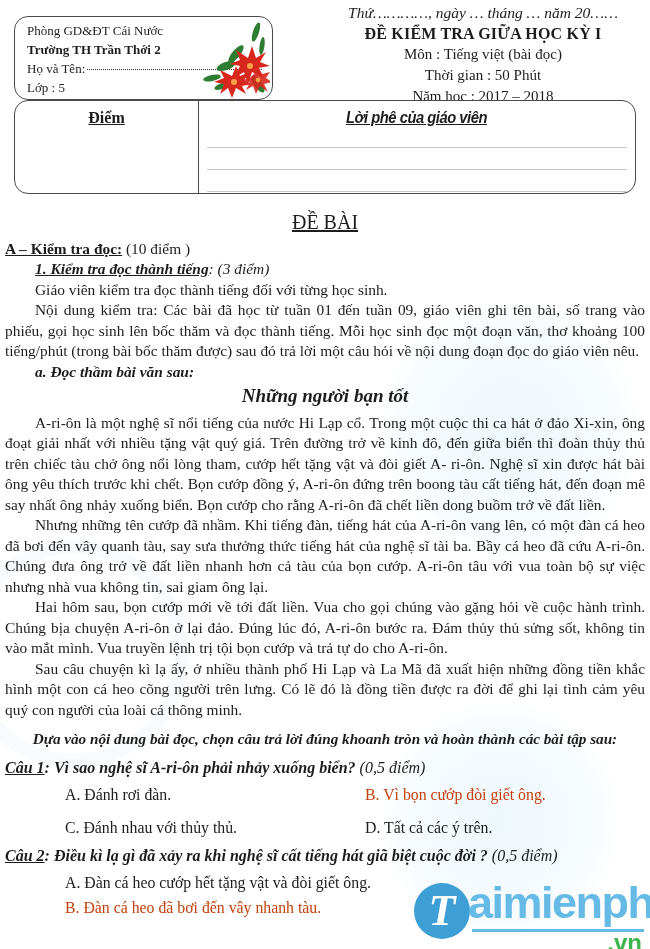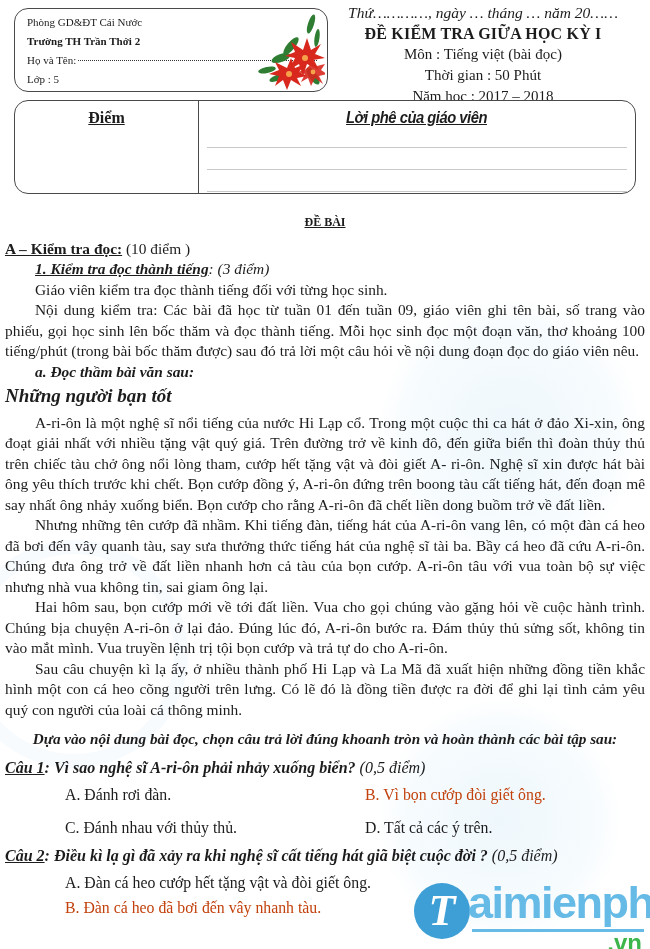--- a/index.html
+++ b/index.html
@@ -9,23 +9,23 @@
     font-family:"Liberation Serif","DejaVu Serif",serif;
     color:#1c1c1c;
   }
   
   .wm{position:absolute;border-radius:50%;pointer-events:none;
       background:radial-gradient(circle,rgba(90,180,228,.10) 0%,rgba(90,180,228,.05) 55%,rgba(90,180,228,0) 72%);}
   .wm-ring{position:absolute;border-radius:50%;border:14px solid rgba(90,180,228,.05);pointer-events:none;}
 
   
   .school-box{
-    position:absolute;left:14px;top:8px;width:314px;height:84px;
+    position:absolute;left:14px;top:16px;width:259px;height:84px;
     border:1.6px solid #4a4a4a;border-radius:14px;background:#fff;
-    padding:4px 10px 0 12px;box-sizing:border-box;font-size:11px;line-height:19px;
+    padding:4px 10px 0 12px;box-sizing:border-box;font-size:13px;line-height:19px;
   }
   .school-box .bold{font-weight:bold;}
   .name-row{display:flex;align-items:baseline;}
   .name-dots{flex:1;border-bottom:1.6px dotted #333;margin-left:2px;transform:translateY(-3px);}
   .flower{position:absolute;right:2px;bottom:1px;}
 
   .head-right{
     position:absolute;left:318px;top:2px;width:330px;text-align:center;font-size:15px;line-height:21px;
   }
   .date-line{font-style:italic;font-size:15.5px;}
@@ -41,31 +41,31 @@
     font-weight:bold;font-size:16px;text-decoration:underline;}
   .remark-head{position:absolute;left:183px;top:8px;right:0;text-align:center;
     font-family:"Liberation Sans","DejaVu Sans",sans-serif;
     font-weight:bold;font-style:italic;font-size:16px;letter-spacing:-.5px;
     text-decoration:underline;transform:scaleX(.92);}
   .remark-line{position:absolute;left:192px;right:8px;height:1px;background:#c9c9c9;}
 
   
   .content{position:absolute;left:0;top:208px;width:650px;padding:0 5px;box-sizing:border-box;
     font-size:15.4px;line-height:20.5px;}
-  .de-bai{text-align:center;font-weight:bold;font-size:12px;margin:4px 0 6px 0;}
+  .de-bai{text-align:center;font-weight:normal;font-size:20px;margin:4px 0 6px 0;}
   .de-bai span{text-decoration:underline;}
   .sec-a .lbl{font-weight:bold;text-decoration:underline;}
   .sec-a .pts{}
   .part-line{margin-left:30px;}
   .part-line .lbl{font-weight:bold;font-style:italic;text-decoration:underline;}
   .part-line .pts{font-style:italic;}
   .plain-ind{margin-left:30px;}
   .just{text-align:justify;text-indent:30px;}
   .sub-label{margin-left:30px;font-weight:bold;font-style:italic;}
-  .passage-title{text-align:left;font-weight:bold;font-style:italic;font-size:19px;margin:4px 0 6px 0;}
+  .passage-title{text-align:center;font-weight:bold;font-style:italic;font-size:19px;margin:4px 0 6px 0;}
   .instruction{font-weight:bold;font-style:italic;text-align:center;margin-top:9px;font-size:15.2px;}
   .question{margin-top:8px;font-size:16px;}
   .question .qlbl{font-weight:bold;font-style:italic;text-decoration:underline;}
   .question .qtxt{font-weight:bold;font-style:italic;}
   .question .qpts{font-style:italic;}
   .opts2{display:grid;grid-template-columns:300px 1fr;padding-left:60px;margin-top:7px;row-gap:12px;font-size:15.8px;}
   .opts1{padding-left:60px;margin-top:6px;font-size:15.8px;}
   .opts1 > div{margin-top:5px;}
   .red{color:#c2410c;}
 

